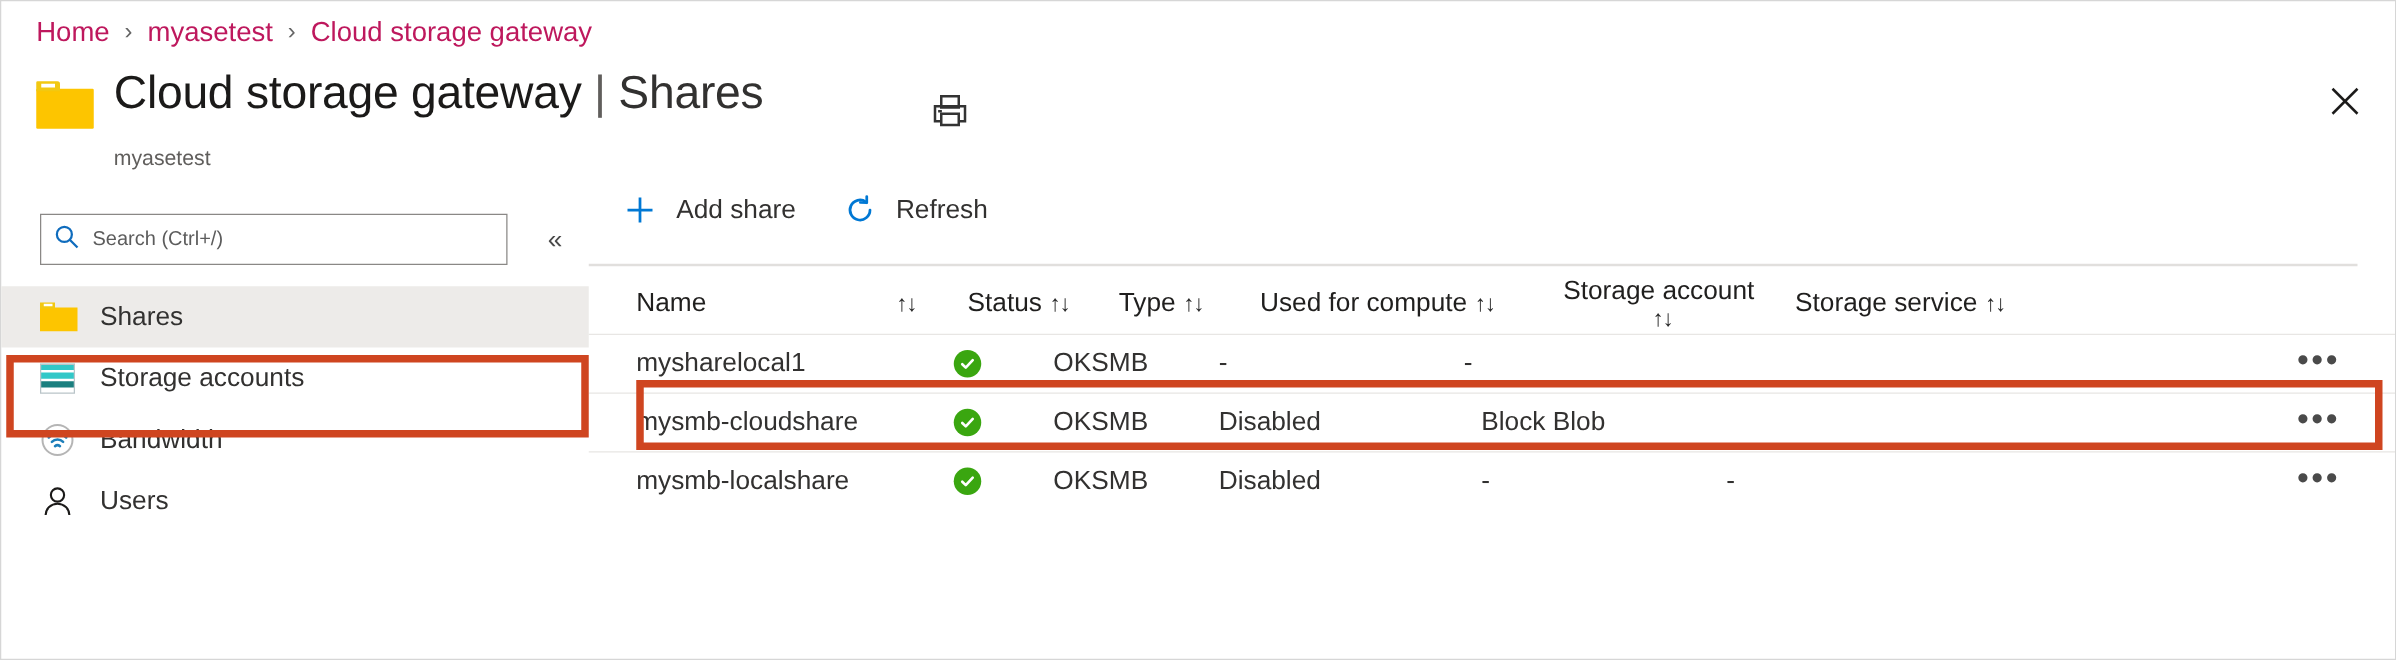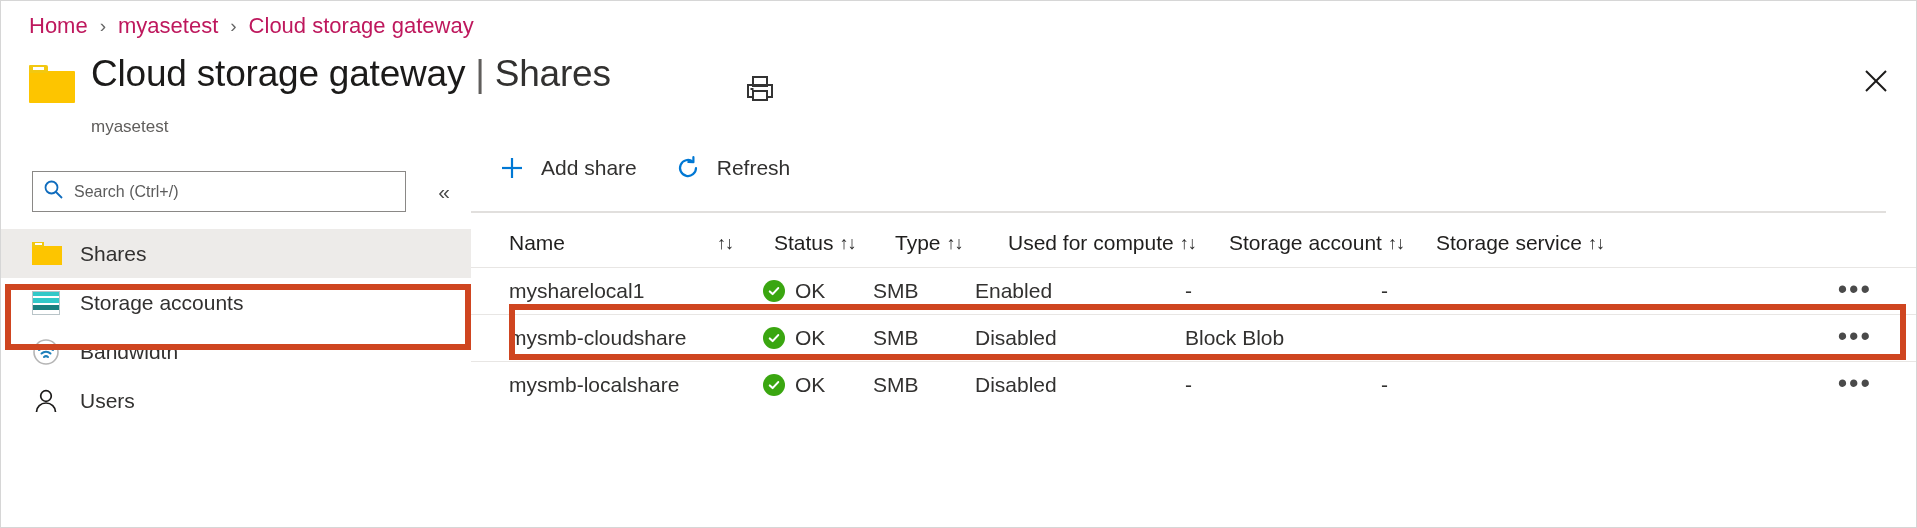--- a/index.html
+++ b/index.html
@@ -293,39 +293,39 @@
     position: relative;
   }
   .trow.head { color: #201f1e; height: 48px; gap: 11px; }
   .trow.data { border-top: 1px solid #e8e6e4; color: #323130; }
   .trow.data:first-of-type { border-top: none; }
 
   .c-name    { width: 292px; padding-left: 38px; }
   .c-status  { width: 110px; }
   .c-type    { width: 102px; }
   .c-compute { width: 210px; }
-  .c-account { width: 196px; }
+  .c-account { width: 196px; flex-direction: column; }
   .c-service { width: 190px; }
   .c-menu    { flex: 1; text-align: right; padding-right: 44px; }
 
   .hdr-cell {
     display: flex;
     align-items: center;
     white-space: nowrap;
   }
   .sort-ico {
     margin-left: 6px;
     font-size: 18px;
     color: #2b2b2b;
     letter-spacing: -1px;
     white-space: nowrap;
   }
   .c-name .sort-ico { margin-left: auto; margin-right: 30px; }
 
-  .status-cell { display: flex; align-items: center; }
+  .status-cell { display: flex; align-items: center; justify-content: space-between; }
   .ok-badge {
     width: 22px; height: 22px;
     border-radius: 50%;
     background: #3aa610;
     margin-right: 10px;
     display: flex;
     align-items: center;
     justify-content: center;
     flex: none;
   }
@@ -521,21 +521,20 @@
           <span class="status-cell">
             <span class="ok-badge">
               <svg width="14" height="14" viewBox="0 0 14 14" aria-hidden="true">
                 <path d="M2.8 7.4 L5.6 10.1 L11.2 4.1" fill="none" stroke="#ffffff" stroke-width="2.1" stroke-linecap="round" stroke-linejoin="round"></path>
               </svg>
             </span>
             <span>OK</span>
           </span>
         </div>
         <div class="c-type">SMB</div>
-        <div class="c-compute">Enabled</div>
         <div class="c-account">-</div>
         <div class="c-service">-</div>
         <div class="c-menu">
           <span class="ellipsis">•••</span>
         </div>
       </div>
 
       <div class="trow data">
         <div class="c-name">mysmb-cloudshare</div>
         <div class="c-status">

